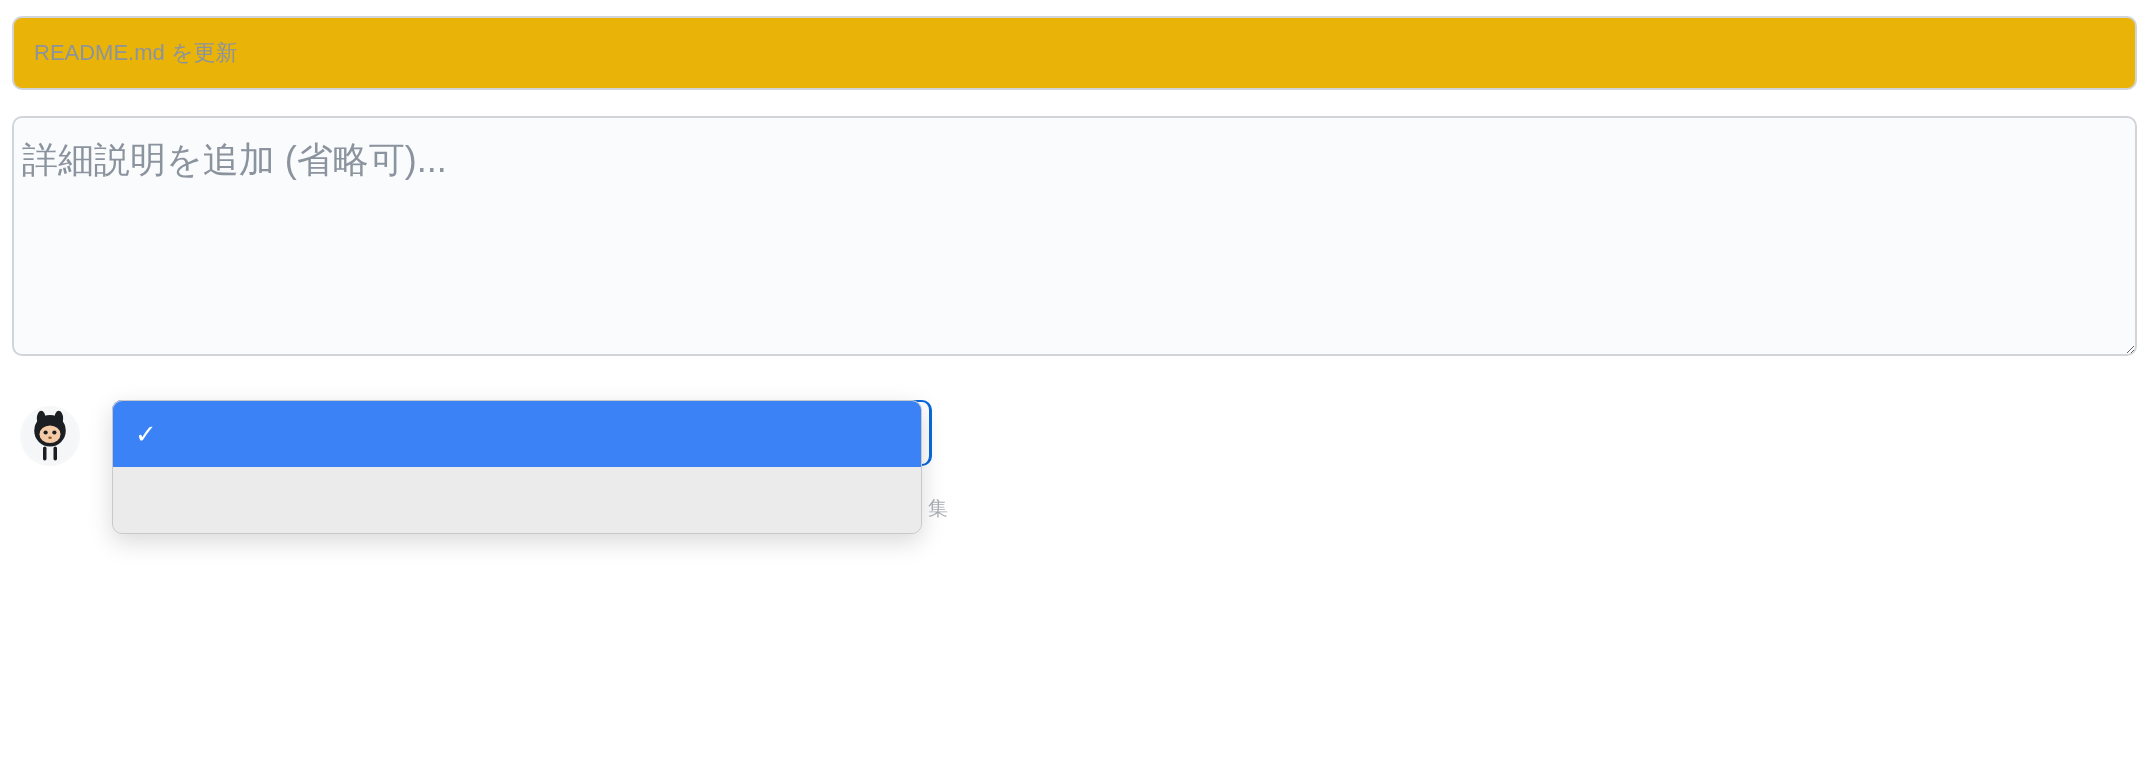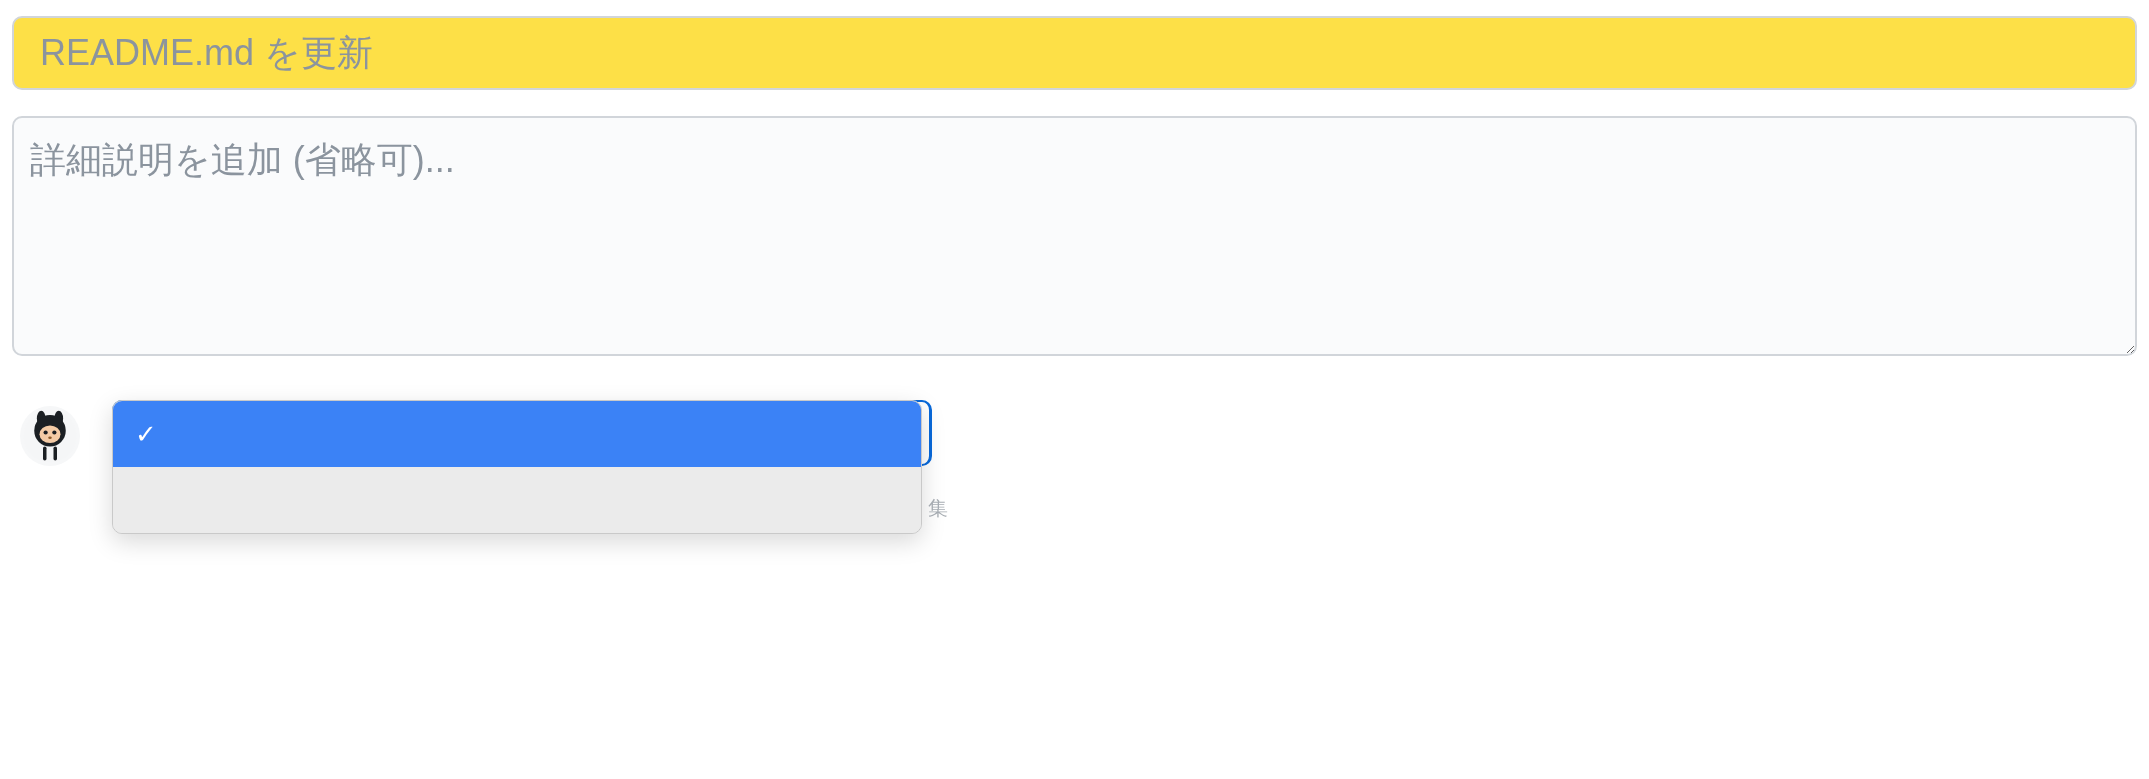--- a/index.html
+++ b/index.html
@@ -9,36 +9,36 @@
     background: #ffffff;
     font-family: -apple-system, BlinkMacSystemFont, "Segoe UI", Helvetica, Arial, sans-serif;
   }
   .wrap {
     padding: 16px 12px 40px 12px;
     width: 2149px;
   }
   .commit-summary {
     width: 100%;
     height: 74px;
-    padding: 0 26px;
-    font-size: 36px;
+    padding: 0 20px;
+    font-size: 22px;
     color: #24292e;
-    background: #fde047;
+    background: #eab308;
     border: 2px solid #d1d5da;
     border-radius: 10px;
     outline: none;
   }
   .commit-summary::placeholder {
     color: #8b949e;
   }
   .commit-description {
     width: 100%;
     height: 240px;
     margin-top: 26px;
-    padding: 18px 16px;
+    padding: 18px 8px;
     font-size: 36px;
     color: #24292e;
     background: #fafbfc;
     border: 2px solid #d1d5da;
     border-radius: 10px;
     resize: both;
     outline: none;
     font-family: inherit;
   }
   .commit-description::placeholder {

